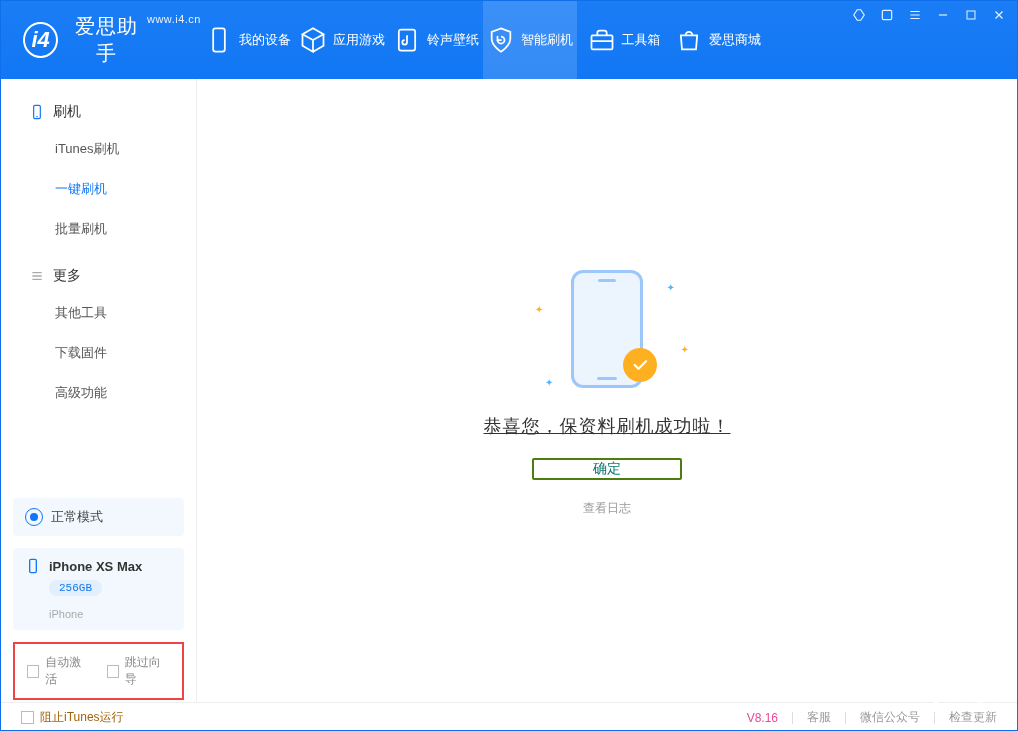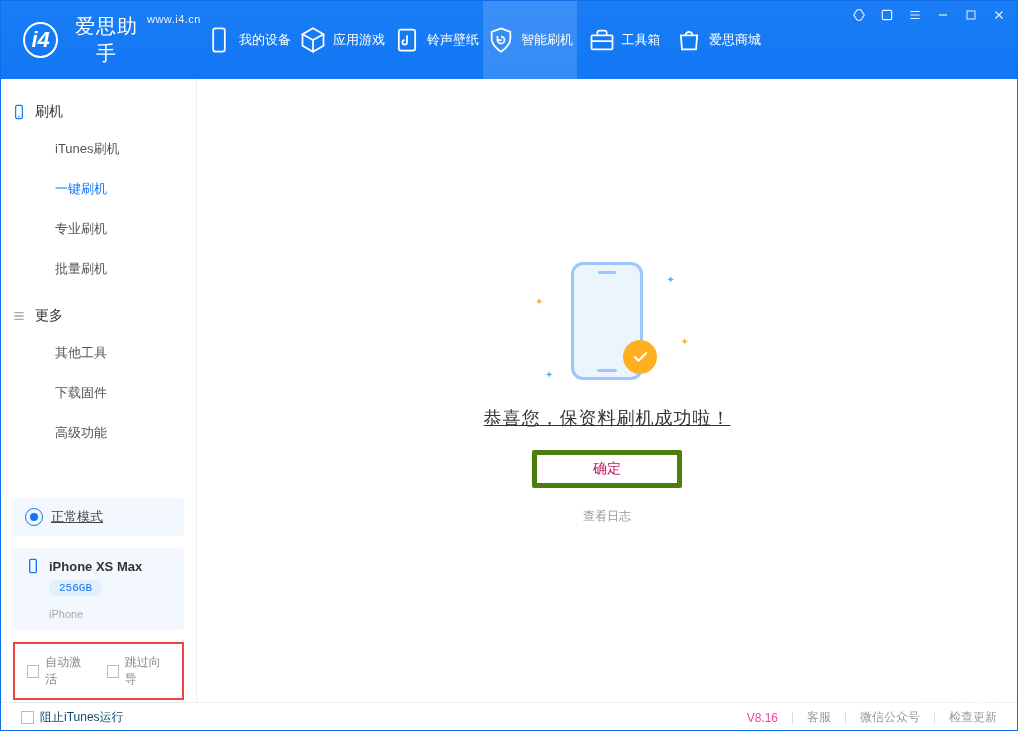--- a/index.html
+++ b/index.html
@@ -18,27 +18,27 @@
   .tab svg { width:28px; height:28px;}
   .win-controls { position:absolute; top:6px; right:10px; display:flex; gap:12px; align-items:center;}
   .win-controls .wc { width:16px; height:16px; display:flex; align-items:center; justify-content:center; cursor:pointer; opacity:.9;}
   .hdr-right { position:absolute; right:22px; bottom:14px; display:flex; gap:14px;}
   .circ-btn { width:30px; height:30px; border:1.5px solid rgba(255,255,255,.8); border-radius:50%; display:flex; align-items:center; justify-content:center; cursor:pointer;}
   
   .body { display:flex; height: calc(731px - 78px - 30px);}
   .sidebar { width:196px; border-right:1px solid #eee; display:flex; flex-direction:column; position:relative;}
   .side-scroll { padding-top:16px; flex:1; overflow:auto;}
   .side-group { margin-bottom:10px;}
-  .side-head { display:flex; align-items:center; gap:8px; padding: 8px 10px; font-size:14px; color:#333; font-weight:500;}
+  .side-head { display:flex; align-items:center; gap:8px; padding: 8px 28px; font-size:14px; color:#333; font-weight:500;}
   .side-head svg { width:16px; height:16px;}
   .side-item { padding:11px 20px 11px 54px; font-size:13px; color:#555; cursor:pointer;}
   .side-item.active { color:#1277f4;}
   .side-bottom { padding:0 12px 0 12px;}
   .mode-card, .dev-card { background:#f3f8fe; border-radius:4px; padding:10px 12px; margin-bottom:12px; font-size:13px; color:#444;}
-  .mode-card { display:flex; align-items:flex-start; gap:8px;text-decoration:underline;}
+  .mode-card { display:flex; align-items:flex-start; gap:8px;}
   .mode-card .dot { width:18px; height:18px; border-radius:50%; border:1.5px solid #1277f4; display:flex; align-items:center; justify-content:center;}
   .mode-card .inner { width:8px; height:8px; border-radius:50%; background:#1277f4;}
   .dev-card .dev-name { display:flex; align-items:center; gap:8px; font-weight:bold; color:#333;}
   .dev-card .cap { display:inline-block; margin:6px 0 12px 24px; background:#e2effd; color:#1277f4; font-size:11px; padding:2px 10px; border-radius:10px;font-family:Liberation Mono, monospace;}
   .dev-card .sub { margin-left:24px; font-size:11px; color:#aaa;}
   .chk-row { border:2px solid #ef4444; padding:10px 12px; margin-bottom:2px; display:flex; gap:16px;}
   .chk { display:flex; align-items:center; gap:6px; font-size:12px; color:#888; cursor:pointer;}
   .chk .box { width:13px; height:13px; border:1px solid #bbb; background:#fff;}
   
   .main { flex:1; display:flex; flex-direction:column; align-items:center; justify-content:center; gap:20px;}
@@ -47,25 +47,25 @@
   .phone::before { content:""; position:absolute; top:6px; left:50%; transform:translateX(-50%); width:18px; height:3px; background:#9cc7fb; border-radius:2px;}
   .phone::after { content:""; position:absolute; bottom:5px; left:50%; transform:translateX(-50%); width:20px; height:3px; background:#9cc7fb; border-radius:2px;}
   .check-badge { position:absolute; right:40px; bottom:12px; width:34px; height:34px; background:#ffb020; border-radius:50%; display:flex; align-items:center; justify-content:center;}
   .check-badge svg { width:18px; height:18px;}
   .sparkle { position:absolute; font-size:10px;}
   .s1 { left:18px; top:40px; color:#ffb020;}
   .s2 { right:22px; top:18px; color:#4fb7ff;}
   .s3 { right:8px; top:80px; color:#ffb020;}
   .s4 { left:28px; bottom:6px; color:#4fb7ff;}
   .big-msg { font-size:18px; color:#333; letter-spacing:1px;text-decoration:underline;}
-  .ok-btn { border:5px solid #4d7c0f; background:#fff; width:150px; height:38px; font-size:14px; color:#be185d; cursor:pointer; border-radius:2px;}
+  .ok-btn { border:2px solid #4d7c0f; background:#fff; width:150px; height:22px; font-size:14px; color:#0f766e; cursor:pointer; border-radius:2px;}
   .log-link { font-size:12px; color:#999; cursor:pointer;}
   
   .footer { height:30px; border-top:1px solid #eee; display:flex; align-items:center; padding:0 20px; font-size:12px; color:#999;}
-  .footer .chk { color:#0c4a6e;}
+  .footer .chk { color:#a16207;}
   .footer-right { margin-left:auto; display:flex; align-items:center; gap:14px;}
   .footer-right .sep { width:1px; height:12px; background:#ddd;}
   .footer-right span { cursor:pointer;}
   .ver { color:#ec4899;}
 </style>
 </head>
 <body>
 
 <div class="header">
   <div class="logo">
@@ -172,21 +172,20 @@
       <div class="side-group">
         <div class="side-head">
           <svg viewBox="0 0 24 24" fill="none" stroke="#1277f4" stroke-width="1.8">
               <rect x="7" y="2" width="10" height="20" rx="2"></rect>
               <path d="M11 19h2"></path>
             </svg>
           <span>刷机</span>
         </div>
         <div class="side-item">iTunes刷机</div>
         <div class="side-item active">一键刷机</div>
-        <div class="side-item">专业刷机</div>
         <div class="side-item">批量刷机</div>
       </div>
       <div class="side-group">
         <div class="side-head">
           <svg viewBox="0 0 24 24" stroke="#aaa" stroke-width="2">
               <path d="M5 7h14M5 12h14M5 17h14"></path>
             </svg>
           <span>更多</span>
         </div>
         <div class="side-item">其他工具</div>

